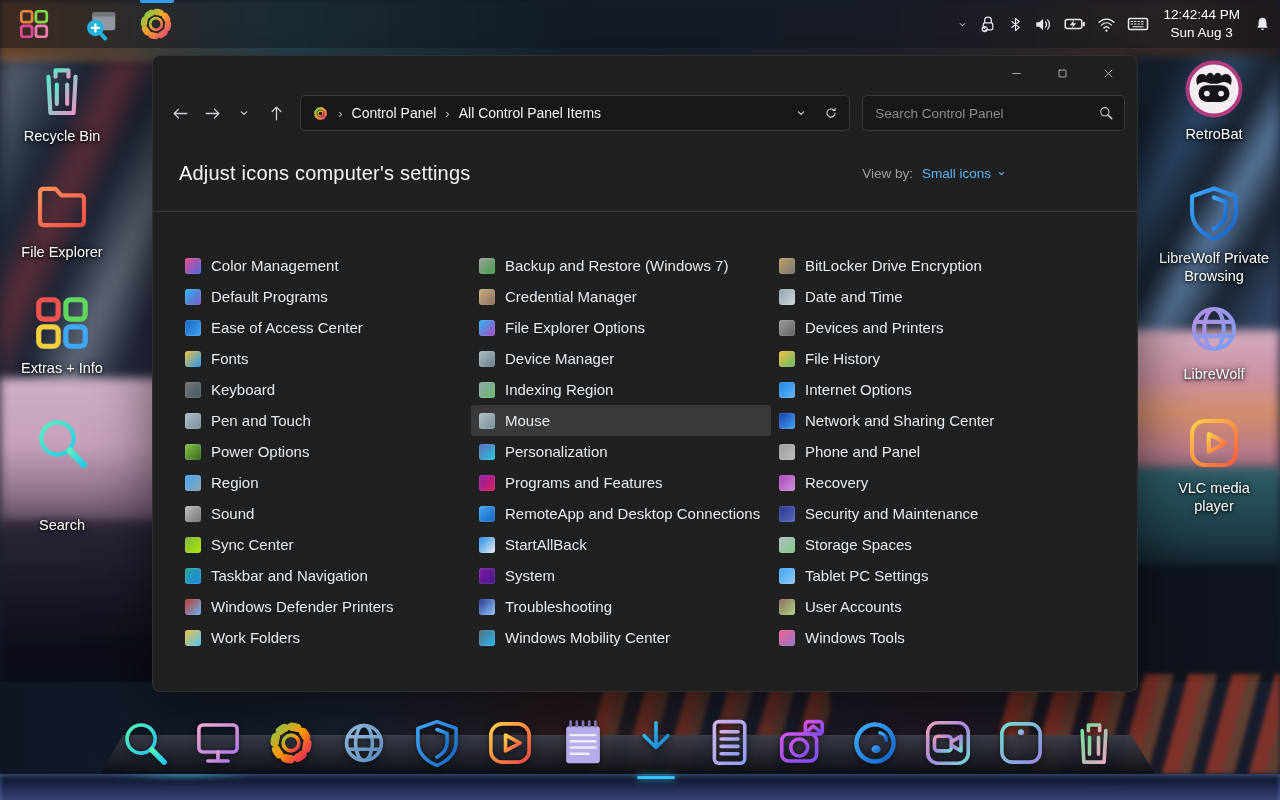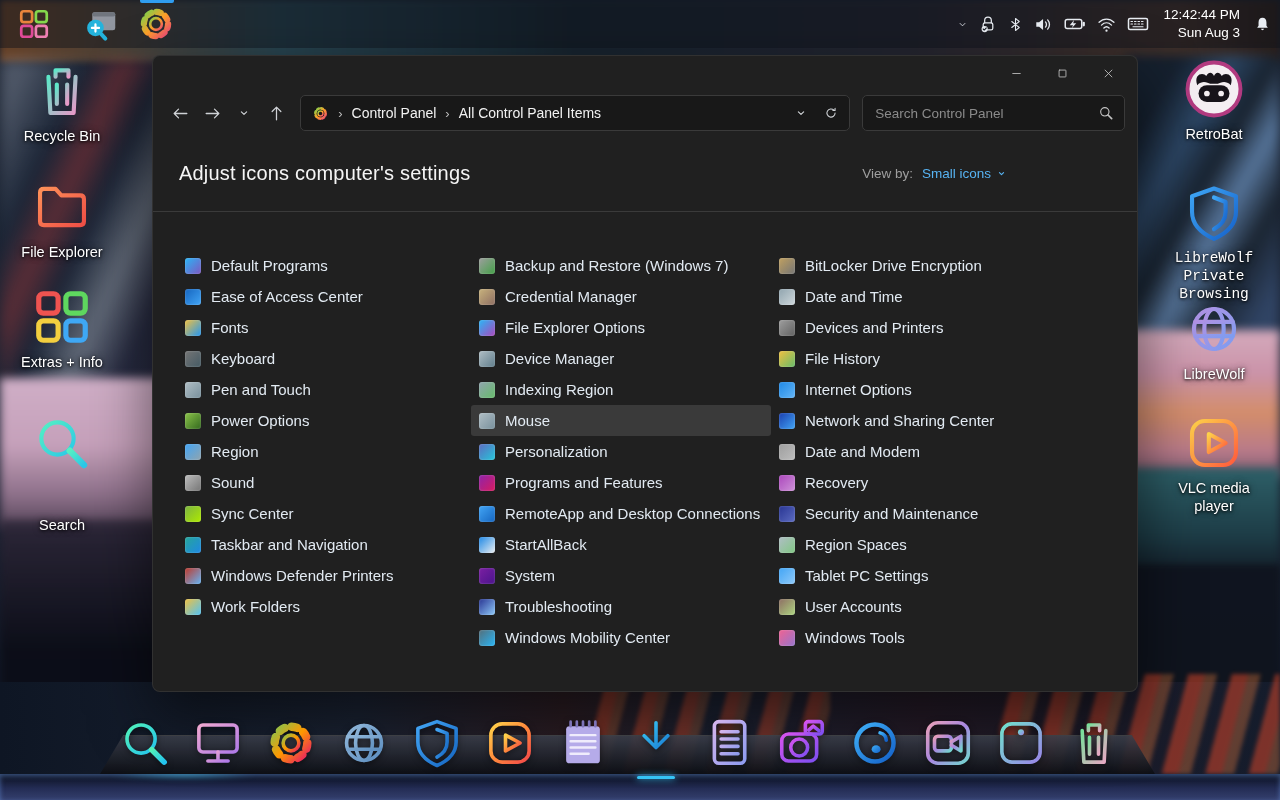--- a/index.html
+++ b/index.html
@@ -39,21 +39,21 @@
 
   
   .taskbar{position:absolute;left:0;top:0;right:0;height:48px;
     background:rgba(13,18,26,.45);}
   .tb-ic{position:absolute;display:block;}
   .tb-ic svg{display:block;width:100%;height:100%;}
   .tb-indicator{position:absolute;top:0;left:140px;width:34px;height:3px;background:#2f9df0;border-radius:0 0 2px 2px;}
   .tb-right{position:absolute;right:8px;top:0;height:48px;display:flex;align-items:center;gap:8px;}
   .tray-ic{display:flex;align-items:center;justify-content:center;}
   .tray-ic svg{display:block;width:100%;height:100%;}
-  .clock{text-align:right;color:#fff;font-size:13.5px;line-height:1.3;margin:0 5px;}
+  .clock{text-align:center;color:#fff;font-size:13.5px;line-height:1.3;margin:0 5px;}
 
   
   .dicon{position:absolute;width:124px;display:flex;flex-direction:column;align-items:center;gap:5px;}
   .dicon .ig{width:62px;height:62px;}
   .dicon .ig svg{width:100%;height:100%;display:block;}
   .dicon .lbl{font-size:14.5px;color:#fff;text-align:center;max-width:112px;line-height:1.25;
     text-shadow:0 1px 3px rgba(0,0,0,.95),0 0 7px rgba(0,0,0,.7);}
 
   
   .win{position:absolute;left:152px;top:55px;width:984px;height:635px;background:#202020;
@@ -153,21 +153,21 @@
             <linearGradient id="G3" x1="0" y1="0" x2="1" y2="1">
               <stop offset="0" stop-color="#ff9058"></stop>
               <stop offset="1" stop-color="#ef4f46"></stop>
             </linearGradient>
           </defs>
           <path d="M7 13 Q7 10 10 10 H19 L23.5 15 H38 Q41 15 41 18 V35 Q41 38 38 38 H10 Q7 38 7 35 Z"></path>
         </svg>
       </span>
       <div class="lbl">File Explorer</div>
     </div>
-    <div class="dicon" style="left: 0px; top: 286px;">
+    <div class="dicon" style="left: 0px; top: 292px;">
       <span class="ig">
         <svg viewBox="0 0 48 48" fill="none" stroke="#e9edf3" stroke-width="3.2" stroke-linecap="round" stroke-linejoin="round">
           <rect x="6" y="6" width="15" height="15" rx="3.5" stroke="#ef5350" stroke-width="4"></rect>
           <rect x="27" y="6" width="15" height="15" rx="3.5" stroke="#5fd85f" stroke-width="4"></rect>
           <rect x="6" y="27" width="15" height="15" rx="3.5" stroke="#f3cf3f" stroke-width="4"></rect>
           <rect x="27" y="27" width="15" height="15" rx="3.5" stroke="#3fa8f5" stroke-width="4"></rect>
         </svg>
       </span>
       <div class="lbl">Extras + Info</div>
     </div>
@@ -193,21 +193,21 @@
         <svg viewBox="0 0 48 48" fill="none" stroke="#e9edf3" stroke-width="3.2" stroke-linecap="round" stroke-linejoin="round">
           <circle cx="24" cy="24" r="20.5" fill="#f4eef2" stroke="#b23a80" stroke-width="3"></circle>
           <path d="M11 21 C8 12 16 11 18 14 C20 10 23 11 24 14 C25 11 28 10 30 14 C32 11 40 12 37 21 C33 17 29 19 27 20 H21 C19 19 15 17 11 21 Z" fill="#17131a" stroke="none"></path>
           <rect x="12" y="21" width="24" height="13" rx="6.5" fill="#17131a" stroke="none"></rect>
           <circle cx="18.5" cy="27.5" r="2.2" fill="#f4eef2" stroke="none"></circle>
           <circle cx="29.5" cy="27.5" r="2.2" fill="#f4eef2" stroke="none"></circle>
         </svg>
       </span>
       <div class="lbl">RetroBat</div>
     </div>
-    <div class="dicon" style="left: 1152px; top: 182px; font-family: Liberation Mono, monospace;">
+    <div class="dicon" style="left: 1152px; top: 182px;">
       <span class="ig">
         <svg viewBox="0 0 48 48" fill="none" stroke="url(#G5)" stroke-width="3.2" stroke-linecap="round" stroke-linejoin="round">
           <defs>
             <linearGradient id="G5" x1="0" y1="0" x2="1" y2="1">
               <stop offset="0" stop-color="#3fa8f8"></stop>
               <stop offset="1" stop-color="#1560c8"></stop>
             </linearGradient>
           </defs>
           <path d="M24 5 L41 11 V23 C41 34 33 40 24 44 C15 40 7 34 7 23 V11 Z"></path>
           <path d="M24 12 L33 15.5 V23 C33 29.5 29.5 33.5 24 36.5"></path>
@@ -433,20 +433,24 @@
               <path d="M15 20 L24 29 L33 20"></path>
             </svg>
           </span>
       </span>
     </div>
   </div>
   <div class="divider"></div>
   <div class="cols" id="cols">
       <div class="col col0">
         <div class="row">
+          <span class="cpi" style="background: linear-gradient(135deg, rgb(232, 74, 138), rgb(74, 106, 232));"></span>
+          <span>Color Management</span>
+        </div>
+        <div class="row">
           <span class="cpi" style="background: linear-gradient(135deg, rgb(41, 182, 246), rgb(126, 87, 194));"></span>
           <span>Default Programs</span>
         </div>
         <div class="row">
           <span class="cpi" style="background: linear-gradient(135deg, rgb(21, 101, 192), rgb(66, 165, 245));"></span>
           <span>Ease of Access Center</span>
         </div>
         <div class="row">
           <span class="cpi" style="background: linear-gradient(135deg, rgb(240, 192, 64), rgb(33, 150, 243));"></span>
           <span>Fonts</span>
@@ -562,33 +566,33 @@
         <div class="row">
           <span class="cpi" style="background: linear-gradient(135deg, rgb(30, 136, 229), rgb(100, 181, 246));"></span>
           <span>Internet Options</span>
         </div>
         <div class="row">
           <span class="cpi" style="background: linear-gradient(135deg, rgb(26, 63, 176), rgb(66, 165, 245));"></span>
           <span>Network and Sharing Center</span>
         </div>
         <div class="row">
           <span class="cpi" style="background: linear-gradient(135deg, rgb(158, 158, 158), rgb(189, 189, 189));"></span>
-          <span>Date and Modem</span>
+          <span>Phone and Panel</span>
         </div>
         <div class="row">
           <span class="cpi" style="background: linear-gradient(135deg, rgb(171, 71, 188), rgb(206, 147, 216));"></span>
           <span>Recovery</span>
         </div>
         <div class="row">
           <span class="cpi" style="background: linear-gradient(135deg, rgb(40, 53, 147), rgb(92, 107, 192));"></span>
           <span>Security and Maintenance</span>
         </div>
         <div class="row">
           <span class="cpi" style="background: linear-gradient(135deg, rgb(176, 190, 197), rgb(129, 199, 132));"></span>
-          <span>Region Spaces</span>
+          <span>Storage Spaces</span>
         </div>
         <div class="row">
           <span class="cpi" style="background: linear-gradient(135deg, rgb(66, 165, 245), rgb(144, 202, 249));"></span>
           <span>Tablet PC Settings</span>
         </div>
         <div class="row">
           <span class="cpi" style="background: linear-gradient(135deg, rgb(141, 110, 99), rgb(174, 213, 129));"></span>
           <span>User Accounts</span>
         </div>
         <div class="row">

